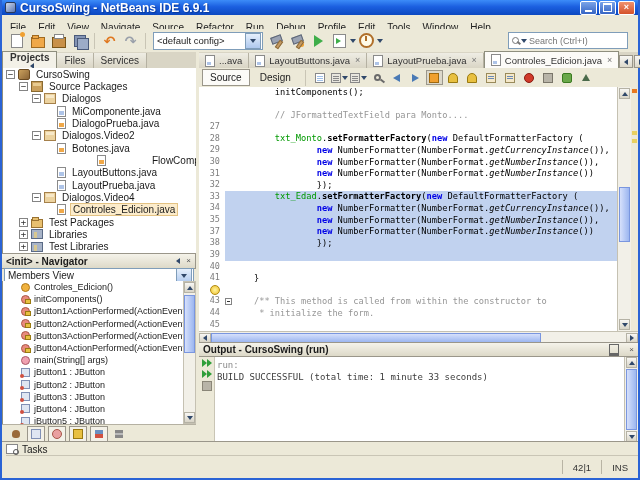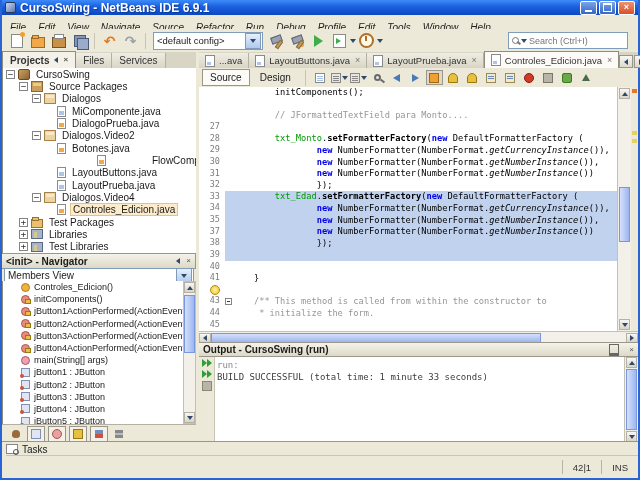--- a/index.html
+++ b/index.html
@@ -11,21 +11,21 @@
   .appicon{width:9px;height:9px;margin:0 4px 0 3px;background:linear-gradient(135deg,#cfd8ea,#5a77b5);border:1px solid #2a3a5a;border-radius:2px;}
   .title{font-weight:bold;font-size:12px;text-shadow:1px 1px 1px #0a3a9a;white-space:nowrap;}
   .winbtns{margin-left:auto;display:flex;gap:2px;padding-right:3px;}
   .wb{width:15px;height:12px;border:1px solid #fff;border-radius:2px;display:flex;align-items:center;justify-content:center;
     background:linear-gradient(180deg,#7ba4e8,#3665c4);color:#fff;font-size:9px;line-height:9px;}
   .wb.close{background:linear-gradient(180deg,#f0926e,#d4512a);font-weight:bold;}
   .wb.min i{display:block;width:7px;height:2px;background:#fff;margin-top:6px;}
   .wb.max i{display:block;width:7px;height:6px;border:1px solid #fff;border-top:2px solid #fff;}
   
   .menubar{position:absolute;left:0;right:0;top:20px;height:14px;background:#ece9d8;border-bottom:1px solid #d8d4c4;
-    display:flex;align-items:center;padding-left:2px;font-style:italic;}
+    display:flex;align-items:center;padding-left:2px;}
   .menu-item{padding:0 6px;color:#222;}
   
   .toolbar{position:absolute;left:0;right:0;top:29px;height:23px;background:#ece9d8;border-bottom:1px solid #c9c5b5;
     display:flex;align-items:center;padding-left:4px;}
   .tsep{width:1px;height:16px;background:#c9c5b5;margin:0 4px;}
   .tbtn{width:21px;height:19px;display:flex;align-items:center;justify-content:center;position:relative;}
   .t-newfile{width:10px;height:12px;background:#fff;border:1px solid #8a8a8a;position:relative;}
   .t-newfile::after{content:"";position:absolute;right:-3px;top:-3px;width:5px;height:5px;background:#f0a030;border-radius:50%;}
   .t-newproj{width:12px;height:9px;background:#f0a848;border:1px solid #a06a20;position:relative;margin-top:3px;}
   .t-newproj::before{content:"";position:absolute;left:0;top:-3px;width:5px;height:2px;background:#f0a848;border:1px solid #a06a20;}
@@ -60,21 +60,21 @@
   .search input{flex:1;border:none;outline:none;font-size:9px;color:#9a9a9a;font-family:"Liberation Sans",sans-serif;background:transparent;min-width:0;}
   
   .main{position:absolute;left:0;right:0;top:52px;bottom:36px;}
   .leftcol{position:absolute;left:0;top:0;bottom:0;width:194px;}
   .splitter{position:absolute;left:194px;top:0;bottom:0;width:3px;background:#ece9d8;border-right:1px solid #b5b1a2;}
   .rightcol{position:absolute;left:197px;right:0;top:0;bottom:0;}
   
   .ptabs{position:absolute;left:0;right:0;top:0;height:16px;background:#d9d5c5;border-bottom:1px solid #8e8e7e;display:flex;align-items:flex-end;}
   .ptab{height:15px;display:flex;align-items:center;padding:0 7px;border-right:1px solid #b5b1a2;
     background:linear-gradient(#efede4,#d9d5c5);color:#333;white-space:nowrap;}
-  .ptab.active{background:#f3f1e8;border:1px solid #8e8e7e;border-bottom:none;font-weight:bold;height:16px;}
+  .ptab.active{background:#f3f1e8;border:1px solid #8e8e7e;border-bottom:none;font-weight:bold;height:16px;flex-direction:column;}
   .mini{margin-left:5px;display:inline-flex;align-items:center;color:#555;font-size:8px;line-height:8px;}
   
   .tree{position:absolute;left:0;right:0;top:16px;height:185px;background:#fff;border-left:1px solid #8e8e7e;overflow:hidden;}
   .trow{display:flex;align-items:center;height:12.33px;white-space:nowrap;}
   .exp{width:9px;height:9px;box-sizing:border-box;border:1px solid #848484;background:#fff;color:#333;
     font-size:9px;line-height:6px;text-align:center;margin-right:3px;flex:none;font-family:"DejaVu Sans Mono",monospace;}
   .exp-sp{width:12px;flex:none;}
   .ti{width:12px;height:11px;margin-right:4px;flex:none;position:relative;box-sizing:border-box;}
   .ti.project{background:linear-gradient(135deg,#caa05c,#8a6436);border:1px solid #6a4a20;border-radius:2px;}
   .ti.srcroot{background:#caa05c;border:1px solid #8a6a30;}

